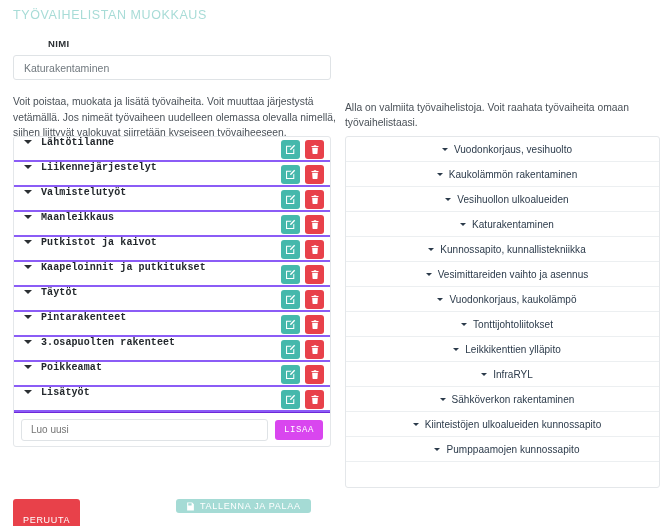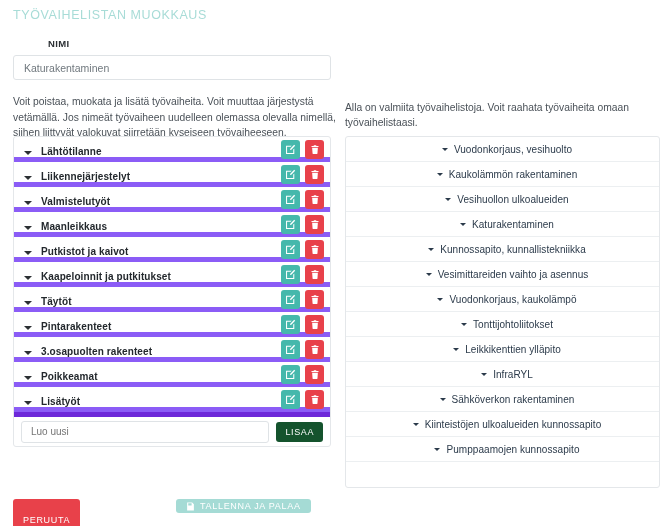--- a/index.html
+++ b/index.html
@@ -86,25 +86,26 @@
     width: 318px;
     border: 1px solid #e4e7ea;
     border-radius: 3px;
     background: #ffffff;
     box-sizing: border-box;
   }
 
   .phase-row {
     position: relative;
     height: 25px;
-    border-bottom: 5px solid #8b5cf6;
+    border-bottom: 2px solid #8b5cf6;
     display: flex;
-    align-items: flex-end;
+    align-items: flex-start;
     padding-left: 10px;
     box-sizing: border-box;
+    font-family: Liberation Mono, monospace;
   }
   .phase-row:last-child { border-bottom: none; }
 
   .caret {
     width: 9px;
     height: 9px;
     flex: 0 0 9px;
     position: relative;
     margin-right: 8px;
   }
@@ -150,44 +151,44 @@
   .icon-btn.del  { background: #e8414a; }
   .icon-btn svg { display: block; }
 
   
   .new-row {
     height: 34px;
     display: flex;
     align-items: center;
     padding: 0 7px;
     box-sizing: border-box;
-    border-top: 5px solid #6d28d9;
+    border-top: 1px solid #6d28d9;
   }
   .new-input {
     box-sizing: border-box;
     flex: 1 1 auto;
     height: 22px;
     border: 1px solid #dfe3e6;
     border-radius: 3px;
     background: #ffffff;
     padding: 0 9px;
     font-family: "Liberation Sans", sans-serif;
     font-size: 10px;
     color: #868d93;
     outline: none;
   }
   .add-btn {
     margin-left: 7px;
     height: 20px;
     padding: 0 9px;
     border: none;
     border-radius: 3px;
-    background: #14532d;
+    background: #d946ef;
     color: #ffffff;
-    font-family: Liberation Sans, sans-serif;
+    font-family: Liberation Mono, monospace;
     font-size: 9px;
     letter-spacing: 0.6px;
     text-transform: uppercase;
     cursor: pointer;
     white-space: nowrap;
   }
 
   
   .right-col {
     position: absolute;

